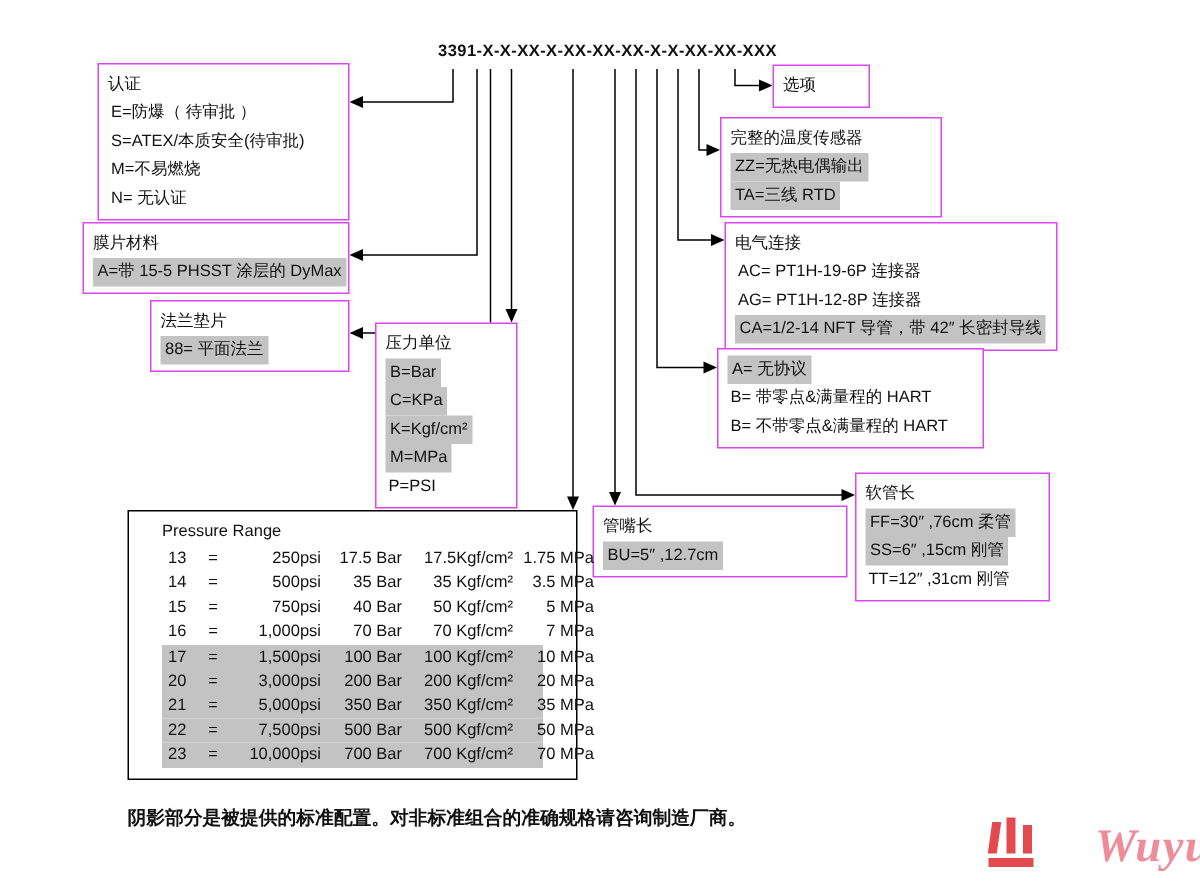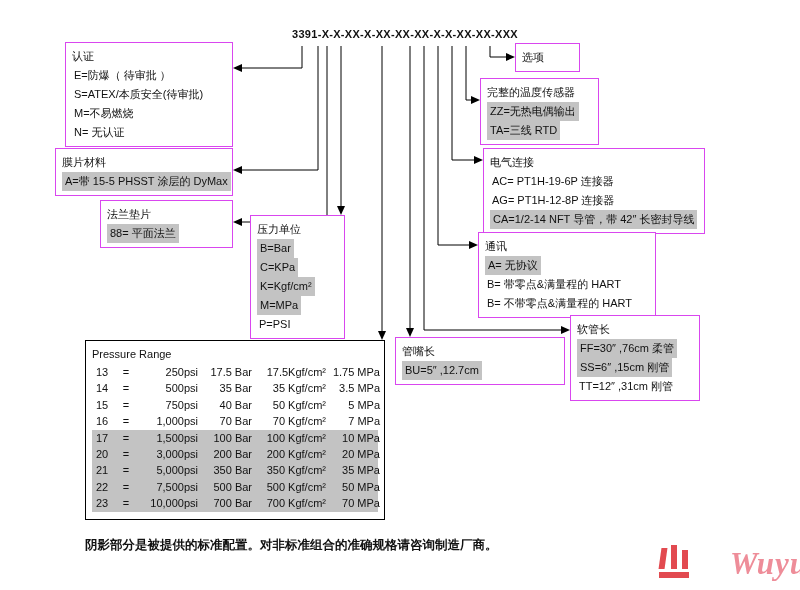--- a/index.html
+++ b/index.html
@@ -17,28 +17,28 @@
     padding:4px 6px;font-size:11px;line-height:19px;box-sizing:border-box;
   }
   .box-title{white-space:nowrap;}
   .item{white-space:nowrap;padding:0 2px;}
   .item.shaded{background:var(--shade,#c3c3c3);width:max-content;padding:0 3px;}
   #box-cert{left:65px;top:42px;width:168px;}
   #box-diaphragm{left:55px;top:148px;width:178px;}
   #box-flange{left:100px;top:200px;width:133px;}
   #box-punit{left:250px;top:215px;width:95px;}
   #box-options{left:515px;top:43px;width:65px;}
-  #box-temp{left:480px;top:78px;width:119px;}
+  #box-temp{left:480px;top:78px;width:148px;}
   #box-elec{left:483px;top:148px;width:222px;}
   #box-comm{left:478px;top:232px;width:178px;}
   #box-hose{left:570px;top:315px;width:130px;}
   #box-nozzle{left:395px;top:337px;width:170px;}
   .ptable{
     position:absolute;left:85px;top:340px;width:300px;height:180px;
-    border:1px solid #000;background:#fff;box-sizing:border-box;padding:4px 6px;
+    border:1px solid #000;background:#fff;box-sizing:border-box;padding:4px 22px;
     font-size:11px;
   }
   .ptable-title{line-height:18px;margin-bottom:1px;}
   .trow{
     display:grid;grid-template-columns:26px 16px 64px 54px 74px 54px;
     line-height:16.4px;
   }
   .trow.shaded{background:var(--shade,#c3c3c3);}
   .tcell{white-space:nowrap;}
   .tcell.c0{text-align:left;padding-left:4px;}
@@ -145,21 +145,20 @@
   <div class="box" id="box-elec">
     <div class="box-title">电气连接</div>
     <div>
         <div class="item">AC= PT1H-19-6P 连接器</div>
         <div class="item">AG= PT1H-12-8P 连接器</div>
         <div class="item shaded">CA=1/2-14 NFT 导管，带 42″ 长密封导线</div>
       </div>
   </div>
 
   <div class="box" id="box-comm">
-    <div class="box-title">通讯</div>
     <div>
         <div class="item shaded">A= 无协议</div>
         <div class="item">B= 带零点&amp;满量程的 HART</div>
         <div class="item">B= 不带零点&amp;满量程的 HART</div>
       </div>
   </div>
 
   <div class="box" id="box-hose">
     <div class="box-title">软管长</div>
     <div>

